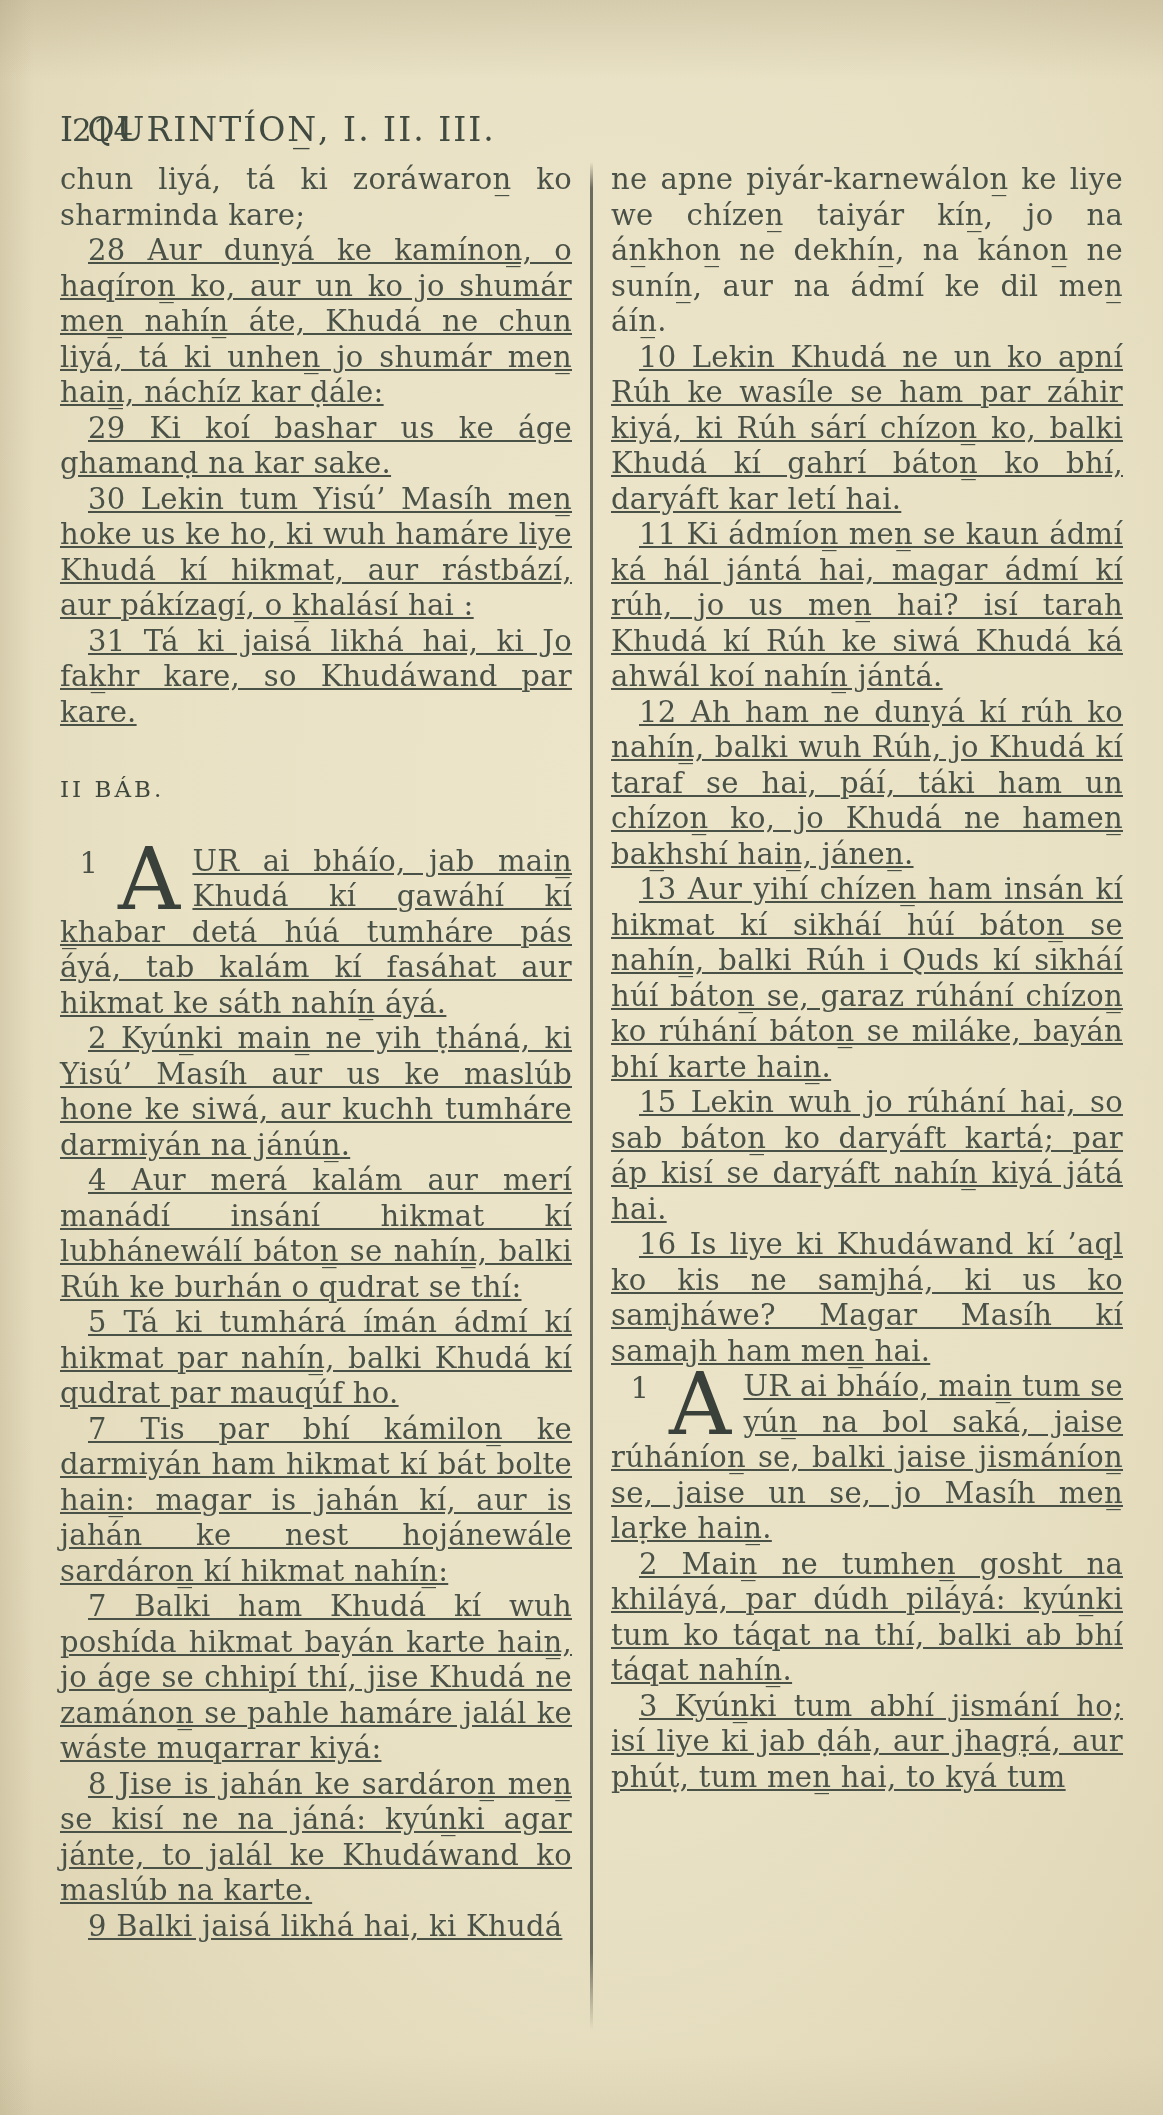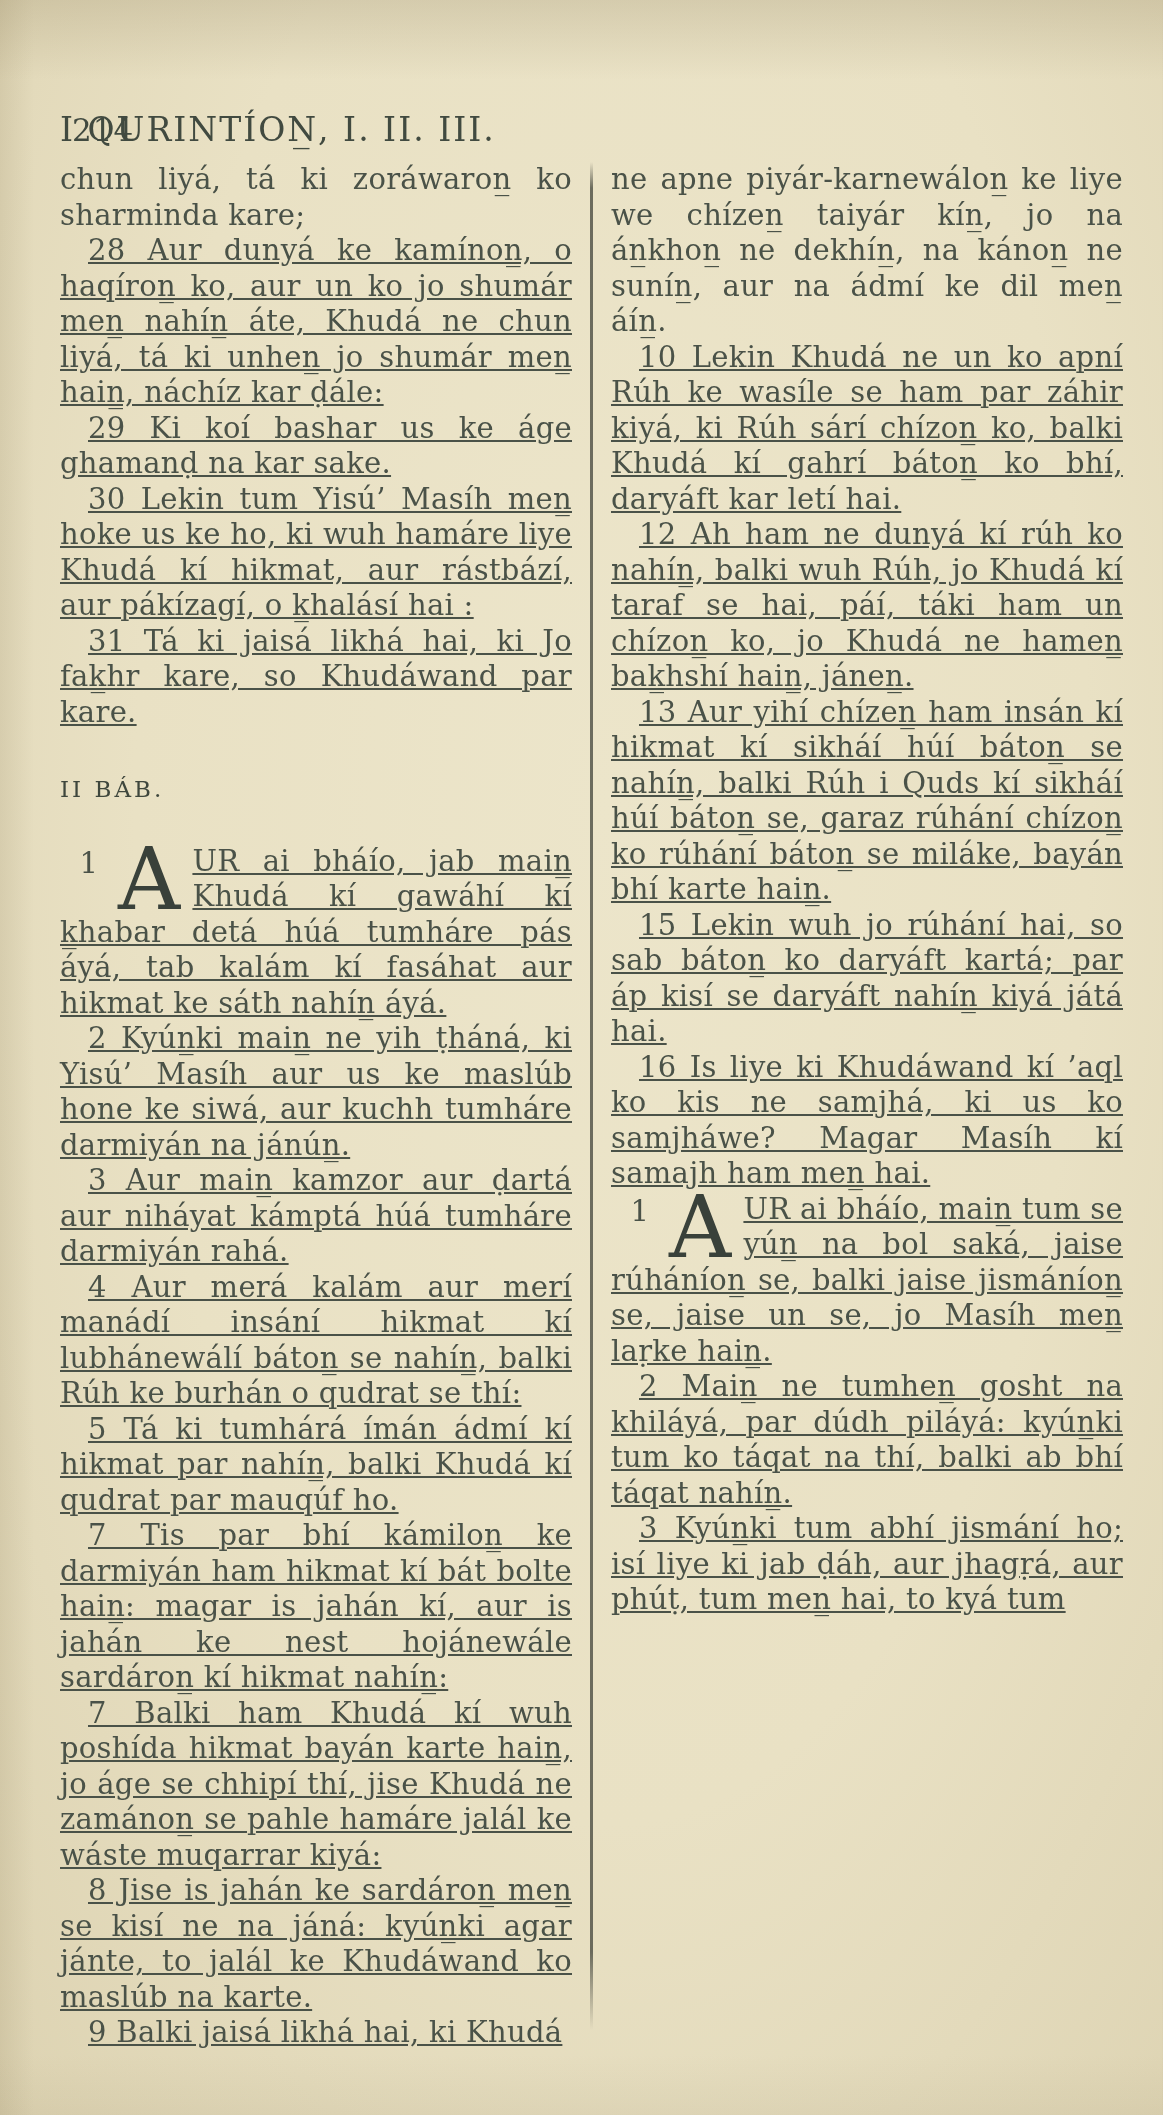--- a/index.html
+++ b/index.html
@@ -86,34 +86,34 @@
       <p class="verse">31 Tá ki jaisá likhá hai, ki Jo fak̲hr kare, so Khudáwand par kare.</p>
 
       <h2 class="bab">II BÁB.</h2>
 
       <p class="verse opener">
         <span class="dc-num">1</span>
         <span class="dropcap">A</span>
         <span>UR ai bháío, jab main̲ Khudá kí gawáhí kí k̲habar detá húá tumháre pás áyá, tab kalám kí fasáhat aur hikmat ke sáth nahín̲ áyá.</span>
       </p>
       <p class="verse">2 Kyún̲ki main̲ ne yih ṭháná, ki Yisú’ Masíh aur us ke maslúb hone ke siwá, aur kuchh tumháre darmiyán na jánún̲.</p>
-      <p class="verse">3 Aur main̲ kamzor aur ḍartá aur niháyat kámptá húá tumháre darmiyán rahá.</p>
       <p class="verse">4 Aur merá kalám aur merí manádí insání hikmat kí lubhánewálí báton̲ se nahín̲, balki Rúh ke burhán o qudrat se thí:</p>
       <p class="verse">5 Tá ki tumhárá ímán ádmí kí hikmat par nahín̲, balki Khudá kí qudrat par mauqúf ho.</p>
       <p class="verse">7 Tis par bhí kámilon̲ ke darmiyán ham hikmat kí bát bolte hain̲: magar is jahán kí, aur is jahán ke nest hojánewále sardáron̲ kí hikmat nahín̲:</p>
       <p class="verse">7 Balki ham Khudá kí wuh poshída hikmat bayán karte hain̲, jo áge se chhipí thí, jise Khudá ne zamánon̲ se pahle hamáre jalál ke wáste muqarrar kiyá:</p>
       <p class="verse">8 Jise is jahán ke sardáron̲ men̲ se kisí ne na jáná: kyún̲ki agar jánte, to jalál ke Khudáwand ko maslúb na karte.</p>
       <p class="verse">9 Balki jaisá likhá hai, ki Khudá</p>
     </div>
 
     <div class="divider"></div>
 
     <div class="col">
       <p class="cont">ne apne piyár-karnewálon̲ ke liye we chízen̲ taiyár kín̲, jo na án̲khon̲ ne dekhín̲, na kánon̲ ne sunín̲, aur na ádmí ke dil men̲ áín̲.</p>
       <p class="verse">10 Lekin Khudá ne un ko apní Rúh ke wasíle se ham par záhir kiyá, ki Rúh sárí chízon̲ ko, balki Khudá kí gahrí báton̲ ko bhí, daryáft kar letí hai.</p>
+      <p class="verse">11 Ki ádmíon̲ men̲ se kaun ádmí ká hál jántá hai, magar ádmí kí rúh, jo us men̲ hai? isí tarah Khudá kí Rúh ke siwá Khudá ká ahwál koí nahín̲ jántá.</p>
       <p class="verse">12 Ah ham ne dunyá kí rúh ko nahín̲, balki wuh Rúh, jo Khudá kí taraf se hai, páí, táki ham un chízon̲ ko, jo Khudá ne hamen̲ bak̲hshí hain̲, jánen̲.</p>
       <p class="verse">13 Aur yihí chízen̲ ham insán kí hikmat kí sikháí húí báton̲ se nahín̲, balki Rúh i Quds kí sikháí húí báton̲ se, garaz rúhání chízon̲ ko rúhání báton̲ se miláke, bayán bhí karte hain̲.</p>
       <p class="verse">15 Lekin wuh jo rúhání hai, so sab báton̲ ko daryáft kartá; par áp kisí se daryáft nahín̲ kiyá játá hai.</p>
       <p class="verse">16 Is liye ki Khudáwand kí ’aql ko kis ne samjhá, ki us ko samjháwe? Magar Masíh kí samajh ham men̲ hai.</p>
 
 
       <p class="verse opener">
         <span class="dc-num">1</span>
         <span class="dropcap">A</span>
         <span>UR ai bháío, main̲ tum se yún̲ na bol saká, jaise rúháníon̲ se, balki jaise jismáníon̲ se, jaise un se, jo Masíh men̲ laṛke hain̲.</span>

